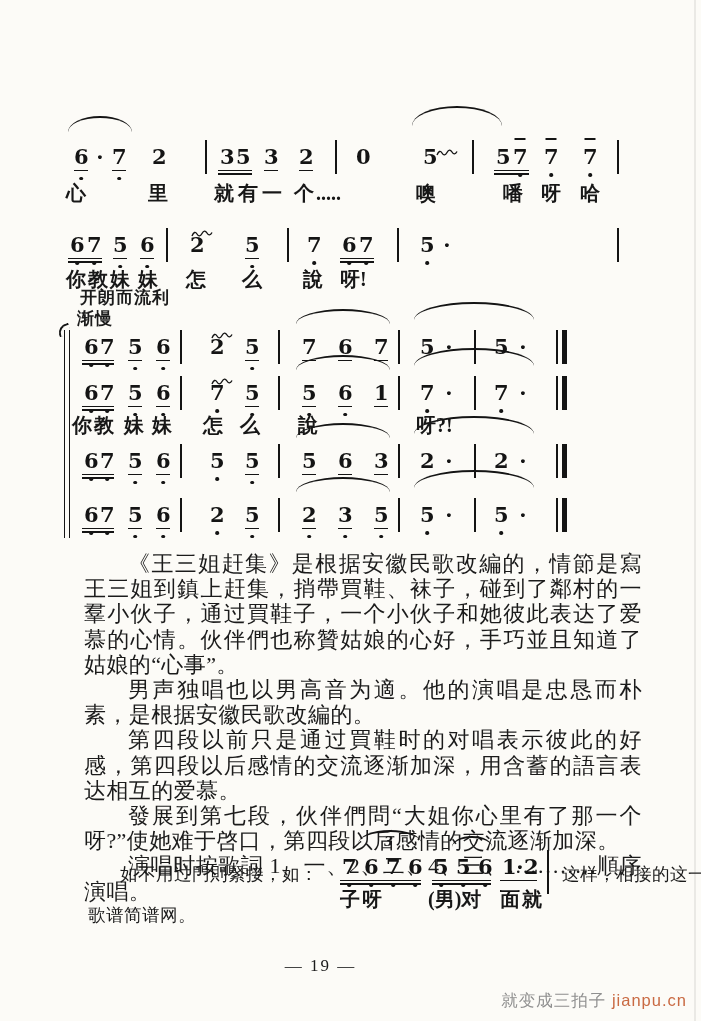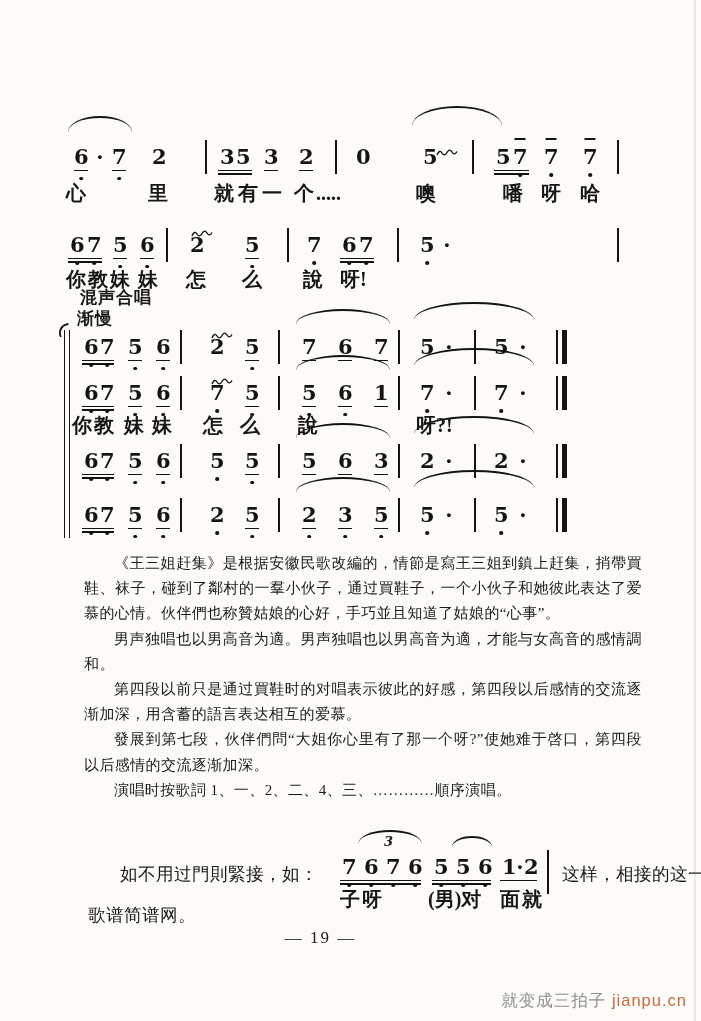--- a/index.html
+++ b/index.html
@@ -30,21 +30,21 @@
   .lyric{
     position:absolute; white-space:nowrap; font-weight:700; font-size:20px; line-height:22px; color:#171717;
     font-family:"Liberation Serif","DejaVu Serif",serif;
   }
   .bracket{position:absolute; width:4px; border-left:1.8px solid #141414; border-right:1.8px solid #141414;}
   .bracket-hook{position:absolute; width:10px; height:10px; border-left:2px solid #141414; border-top:2px solid #141414; border-top-left-radius:10px; transform:rotate(-14deg);}
   
   .small-label{position:absolute; font-size:17px; font-weight:700; letter-spacing:1px;}
   .notes-text{
     position:absolute; left:84px; width:558px; top:551px;
-    font-size:15px; line-height:25.2px; text-align:justify; letter-spacing:0.4px;
+    font-size:22px; line-height:25.2px; text-align:justify; letter-spacing:0.4px;
   }
   .notes-text p{margin:0; text-indent:2em;}
   .inline-row{position:absolute; left:0; right:0;}
   .inline-text{position:absolute; font-size:17.6px; letter-spacing:0.4px; white-space:nowrap; font-weight:400;}
   .closing-text{position:absolute; font-size:17.6px; letter-spacing:0.4px;}
   .page-number{position:absolute; left:0; right:60px; text-align:center; font-size:17px; letter-spacing:2px;}
   .watermark{position:absolute; right:14px; font-size:16.5px; letter-spacing:1px; font-family:"Liberation Sans","DejaVu Sans",sans-serif;}
 </style>
 </head>
 <body>
@@ -116,21 +116,21 @@
       <div class="lyric" style="left: 66px; top: 44px;">你</div>
       <div class="lyric" style="left: 88px; top: 44px;">教</div>
       <div class="lyric" style="left: 110px; top: 44px;">妹</div>
       <div class="lyric" style="left: 138px; top: 44px;">妹</div>
       <div class="lyric" style="left: 186px; top: 44px;">怎</div>
       <div class="lyric" style="left: 242px; top: 44px;">么</div>
       <div class="lyric" style="left: 303px; top: 44px;">說</div>
       <div class="lyric" style="left: 340px; top: 44px;">呀!</div>
     </div>
 
-  <div class="small-label" style="left:80px; top:286px;">混声合唱</div>
+  <div class="small-label" style="left:80px; top:286px;">开朗而流利</div>
   <div class="small-label" style="left:77px; top:307px;">渐慢</div>
 
   <div id="choir" class="music-line" style="top:330px; height:216px;">
     <div class="bracket-hook" style="left:58px; top:-6px;"></div>
     <div class="bracket" style="left:64px; top:0px; height:208px;"></div>
   <div class="note" style="left: 84px; top: 6px;">6<div class="d" style="top: 27px;"></div></div>
       <div class="note" style="left: 100px; top: 6px;">7<div class="d" style="top: 27px;"></div></div>
       <div class="note" style="left: 128px; top: 6px;">5<div class="u" style="top: 23.5px;"></div><div class="d" style="top: 30.5px;"></div></div>
       <div class="note" style="left: 156px; top: 6px;">6<div class="u" style="top: 23.5px;"></div><div class="d" style="top: 30.5px;"></div></div>
       <div class="barline" style="left: 180px; top: 0px; height: 34px;"></div>
@@ -230,21 +230,21 @@
       <div class="lyric" style="left: 124px; top: 84px;">妹</div>
       <div class="lyric" style="left: 152px; top: 84px;">妹</div>
       <div class="lyric" style="left: 203px; top: 84px;">怎</div>
       <div class="lyric" style="left: 240px; top: 84px;">么</div>
       <div class="lyric" style="left: 298px; top: 84px;">說</div>
       <div class="lyric" style="left: 416px; top: 84px;">呀?!</div>
     </div>
 
   <div class="notes-text" id="notes-text">
       <p>《王三姐赶集》是根据安徽民歌改編的，情節是寫王三姐到鎮上赶集，捎帶買鞋、袜子，碰到了鄰村的一羣小伙子，通过買鞋子，一个小伙子和她彼此表达了爱慕的心情。伙伴們也称贊姑娘的心好，手巧並且知道了姑娘的“心事”。</p>
-      <p>男声独唱也以男高音为適。男声独唱也以男高音为適，才能与女高音的感情調和。</p>
+      <p>男声独唱也以男高音为適。他的演唱是忠恳而朴素，是根据安徽民歌改編的。</p>
       <p>第四段以前只是通过買鞋时的对唱表示彼此的好感，第四段以后感情的交流逐渐加深，用含蓄的語言表达相互的爱慕。</p>
       <p>發展到第七段，伙伴們問“大姐你心里有了那一个呀?”使她难于啓口，第四段以后感情的交流逐渐加深。</p>
       <p>演唱时按歌詞 1、一、2、二、4、三、…………順序演唱。</p>
     </div>
 
   <div id="inline-row" class="inline-row" style="top:848px; height:62px;">
     <span class="inline-text" style="left:120px; top:14px;">如不用过門則緊接，如：</span>
     <span class="inline-text" style="left:562px; top:14px;">这样，相接的这一小節</span>
   <div class="note" style="left: 342px; top: 8px;">7<div class="d" style="top: 27px;"></div></div>
       <div class="note" style="left: 364px; top: 8px;">6<div class="d" style="top: 27px;"></div></div>
@@ -267,19 +267,19 @@
       <div class="triplet-num" style="left: 384px; top: -14px;">3</div>
       <div class="lyric" style="left: 340px; top: 40px;">子</div>
       <div class="lyric" style="left: 362px; top: 40px;">呀</div>
       <div class="lyric" style="left: 428px; top: 40px;">(男)对</div>
       <div class="lyric" style="left: 500px; top: 40px;">面</div>
       <div class="lyric" style="left: 522px; top: 40px;">就</div>
     </div>
 
   <div class="closing-text" style="left:88px; top:903px;">歌谱简谱网。</div>
 
-  <div class="page-number" style="top:928px;">— 19 —</div>
+  <div class="page-number" style="top:956px;">— 19 —</div>
 
   <div class="watermark" style="top:990px;">
     <span id="wm-name" style="color: rgb(143, 143, 143);">就变成三拍子</span>
     <span id="wm-url" style="color: rgb(201, 106, 67);">jianpu.cn</span>
   </div>
 </div>
 
 </body></html>

